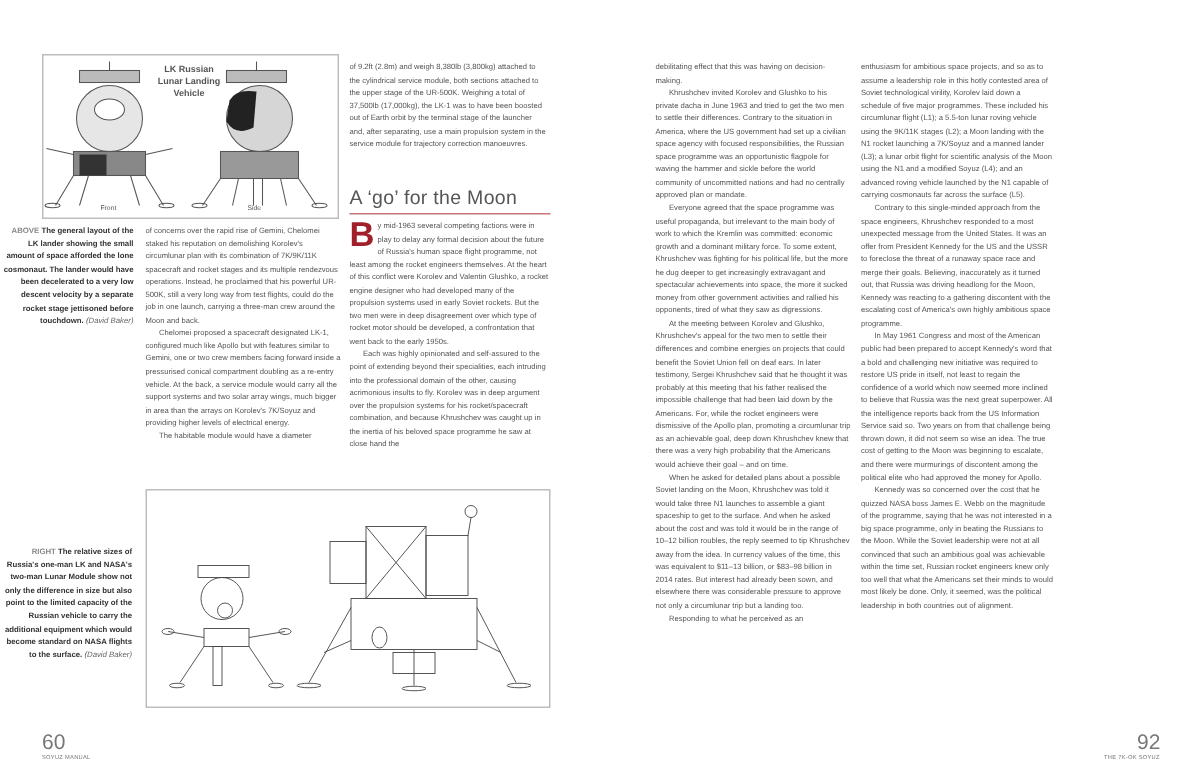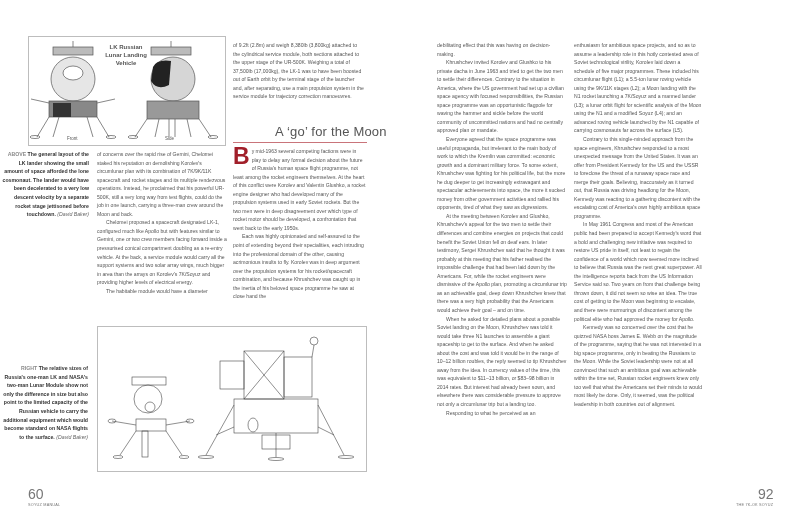--- a/index.html
+++ b/index.html
@@ -76,21 +76,21 @@
 <div class="abs col" style="left:97px;top:150px;width:130px;">
   <p class="noind">of concerns over the rapid rise of Gemini, Chelomei staked his reputation on demolishing Korolev's circumlunar plan with its combination of 7K/9K/11K spacecraft and rocket stages and its multiple rendezvous operations. Instead, he proclaimed that his powerful UR-500K, still a very long way from test flights, could do the job in one launch, carrying a three-man crew around the Moon and back.</p>
   <p>Chelomei proposed a spacecraft designated LK-1, configured much like Apollo but with features similar to Gemini, one or two crew members facing forward inside a pressurised conical compartment doubling as a re-entry vehicle. At the back, a service module would carry all the support systems and two solar array wings, much bigger in area than the arrays on Korolev's 7K/Soyuz and providing higher levels of electrical energy.</p>
   <p>The habitable module would have a diameter</p>
 </div>
 
 <div class="abs col" style="left:233px;top:41px;width:132px;">
   <p class="noind">of 9.2ft (2.8m) and weigh 8,380lb (3,800kg) attached to the cylindrical service module, both sections attached to the upper stage of the UR-500K. Weighing a total of 37,500lb (17,000kg), the LK-1 was to have been boosted out of Earth orbit by the terminal stage of the launcher and, after separating, use a main propulsion system in the service module for trajectory correction manoeuvres.</p>
 </div>
 
-<div class="abs heading" style="left:233px;top:124px;width:135px;margin-left:42px;">A ‘go’ for the Moon</div>
+<div class="abs heading" style="left:233px;top:124px;width:135px;">A ‘go’ for the Moon</div>
 <div class="abs rule" style="left:233px;top:142px;width:134px;"></div>
 
 <div class="abs col" style="left:233px;top:147px;width:133px;">
   <p class="noind"><span class="dropcap">B</span><span>y mid-1963 several competing factions were in play to delay any formal decision about the future of Russia's human space flight programme, not least among the rocket engineers themselves. At the heart of this conflict were Korolev and Valentin Glushko, a rocket engine designer who had developed many of the propulsion systems used in early Soviet rockets. But the two men were in deep disagreement over which type of rocket motor should be developed, a confrontation that went back to the early 1950s.</span></p>
   <p>Each was highly opinionated and self-assured to the point of extending beyond their specialities, each intruding into the professional domain of the other, causing acrimonious insults to fly. Korolev was in deep argument over the propulsion systems for his rocket/spacecraft combination, and because Khrushchev was caught up in the inertia of his beloved space programme he saw at close hand the</p>
 </div>
 
 <div class="abs fig" style="left:97px;top:326px;width:268px;height:144px;">
   <svg width="268" height="144" viewBox="0 0 268 144">
     <g stroke="#444" fill="none" stroke-width="0.6">

